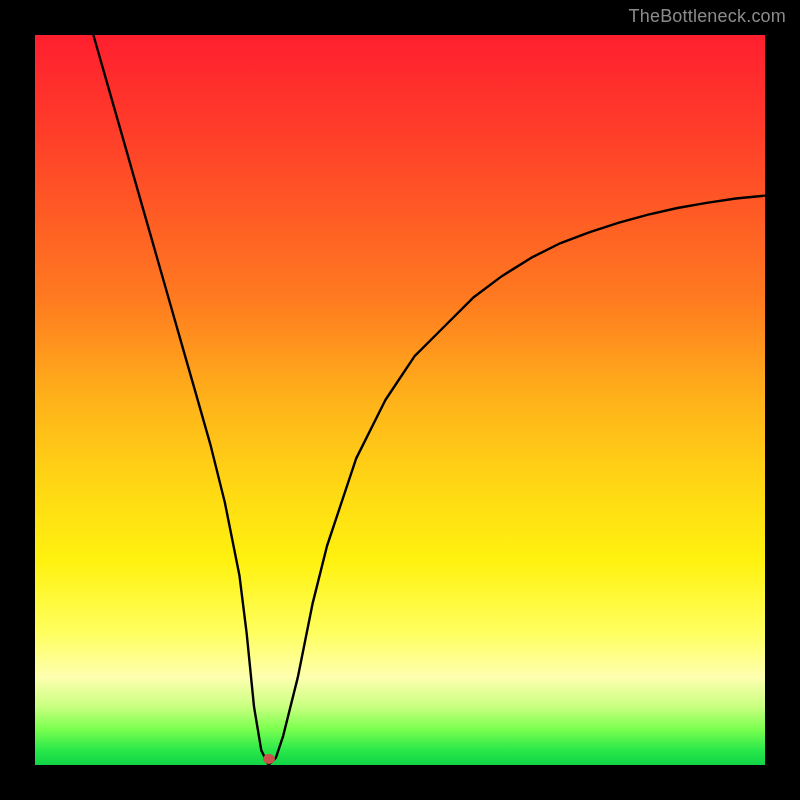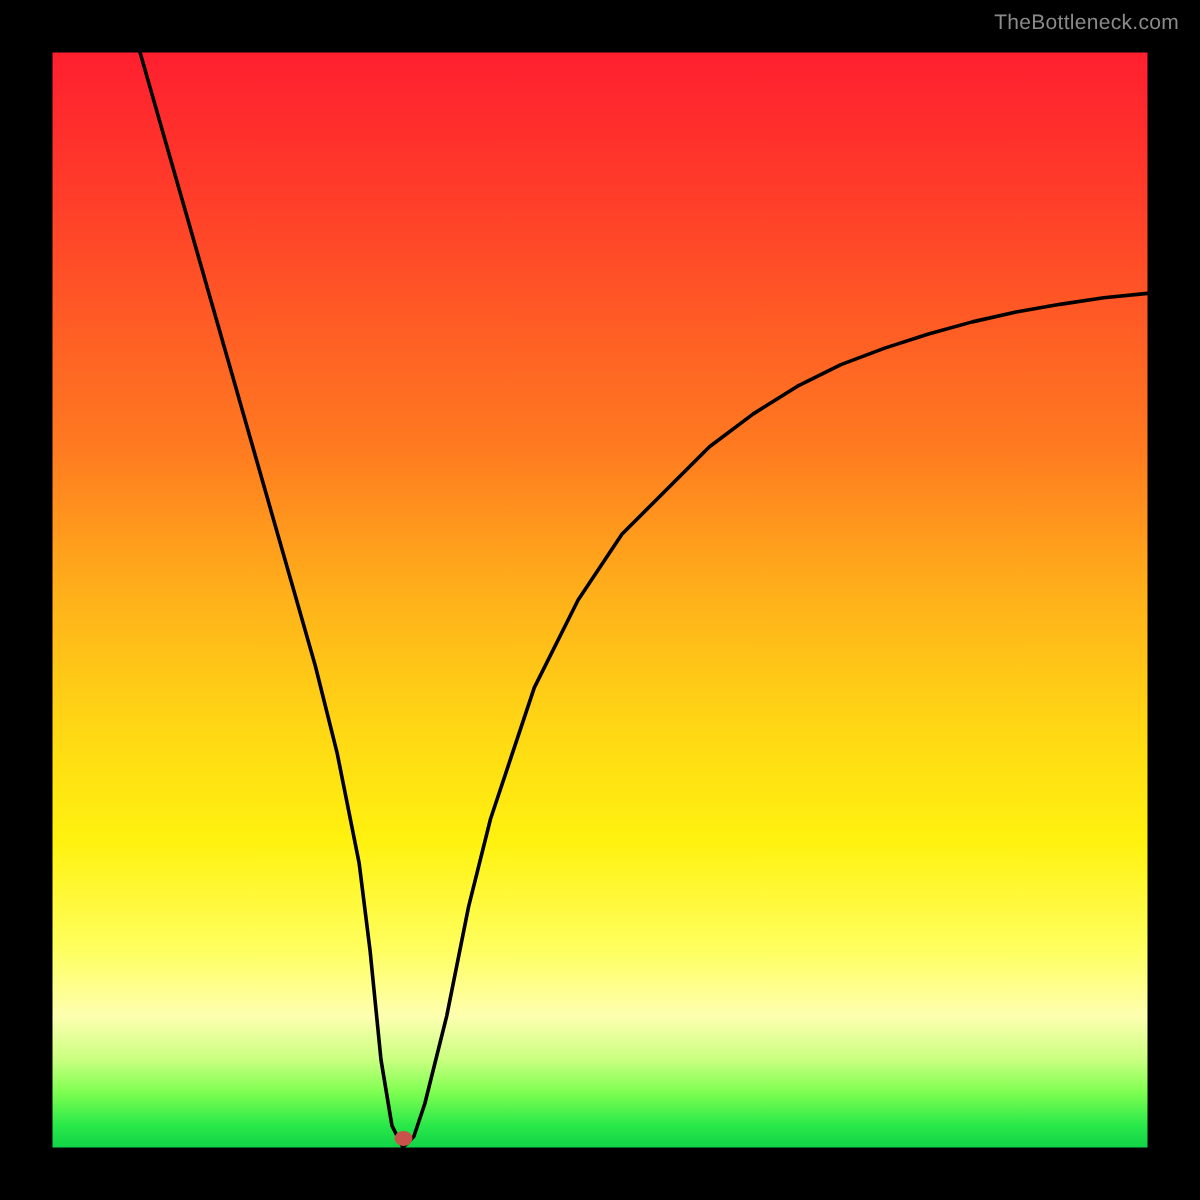--- a/index.html
+++ b/index.html
@@ -47,21 +47,21 @@
     top: 0;
     width: 730px;
     height: 730px;
     overflow: visible;
   }
   .watermark {
     position: absolute;
     top: 6px;
     right: 14px;
     color: #8a8a8a;
-    font-size: 14px;
+    font-size: 18px;
     letter-spacing: 0.2px;
     user-select: none;
   }
   .marker {
     position: absolute;
     width: 12px;
     height: 10px;
     background: #c9534a;
     border-radius: 50%;
     transform: translate(-50%, -50%);

